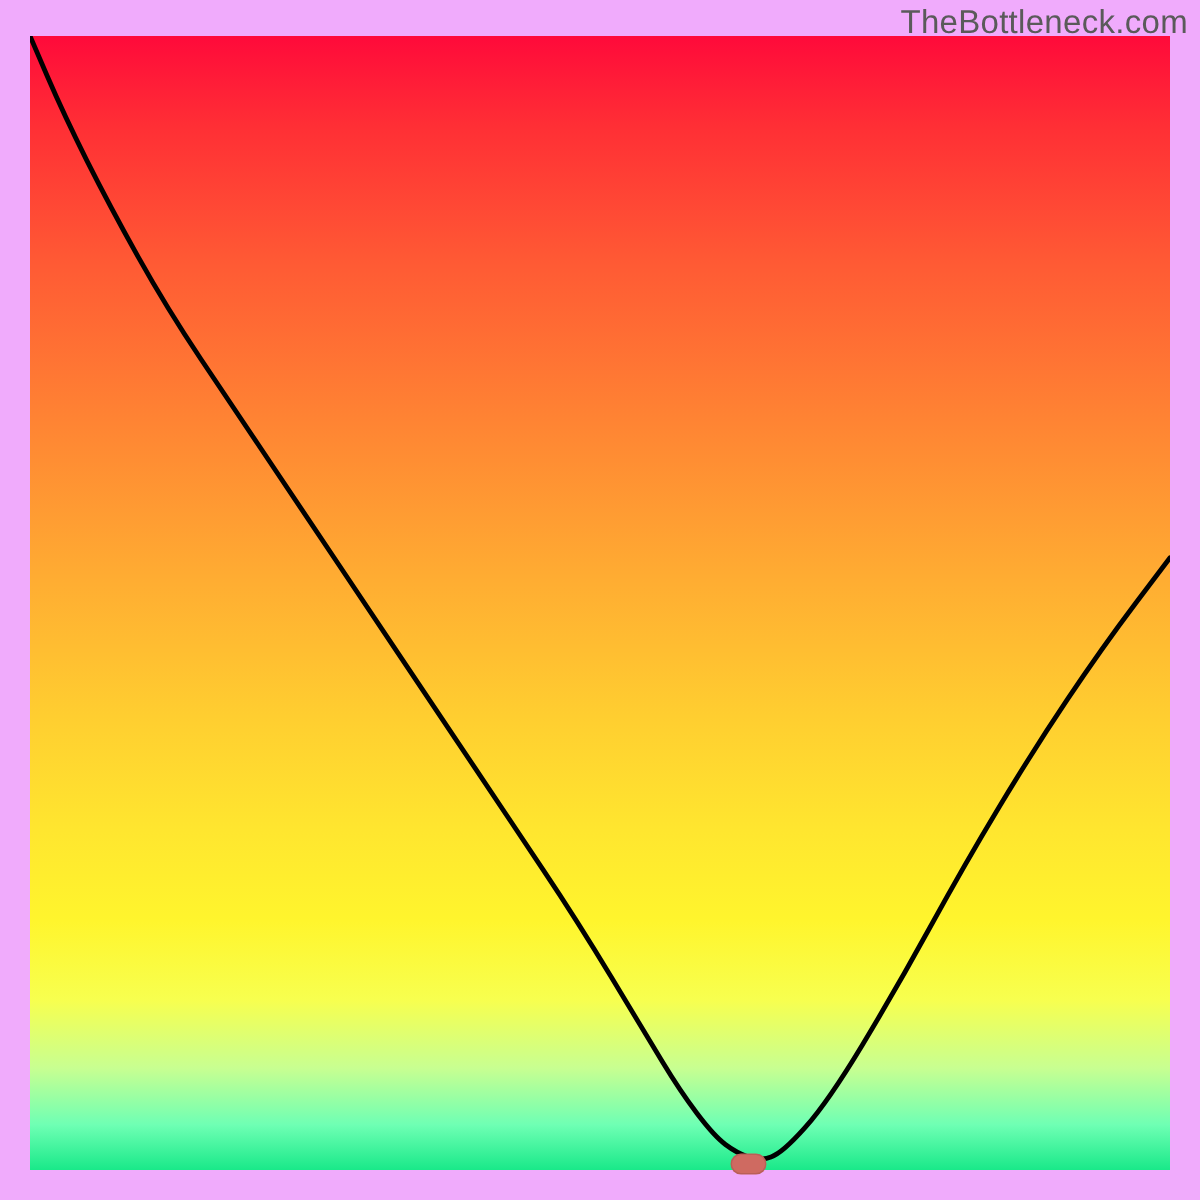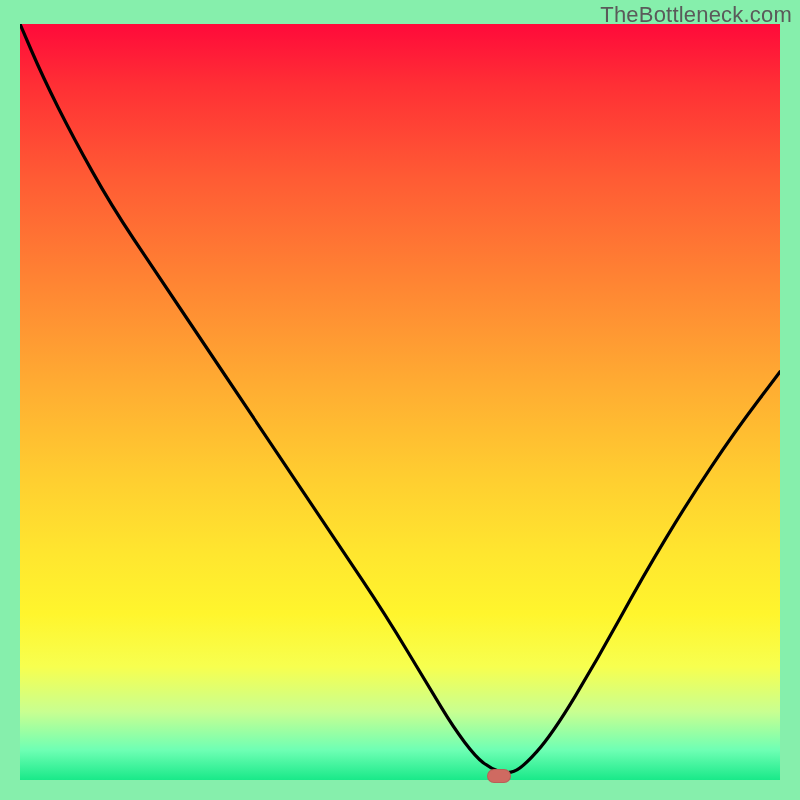--- a/index.html
+++ b/index.html
@@ -8,21 +8,21 @@
     width: 800px;
     height: 800px;
     background: #000;
     overflow: hidden;
     font-family: Arial, Helvetica, sans-serif;
   }
   .frame {
     position: relative;
     width: 800px;
     height: 800px;
-    background: #86efac;
+    background: #f0abfc;
   }
   .watermark {
     position: absolute;
     top: 2px;
     right: 8px;
     color: #5a5a5a;
     font-size: 22px;
     font-weight: 500;
     letter-spacing: 0.2px;
     z-index: 10;

